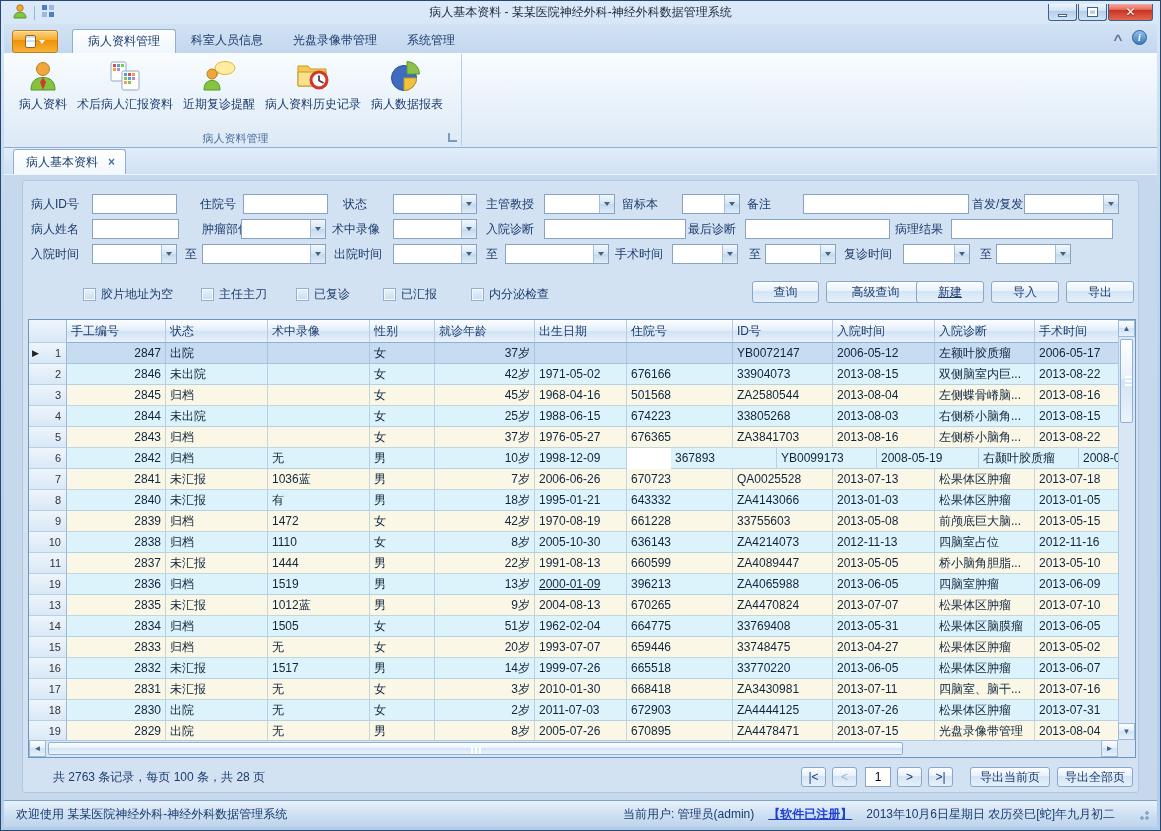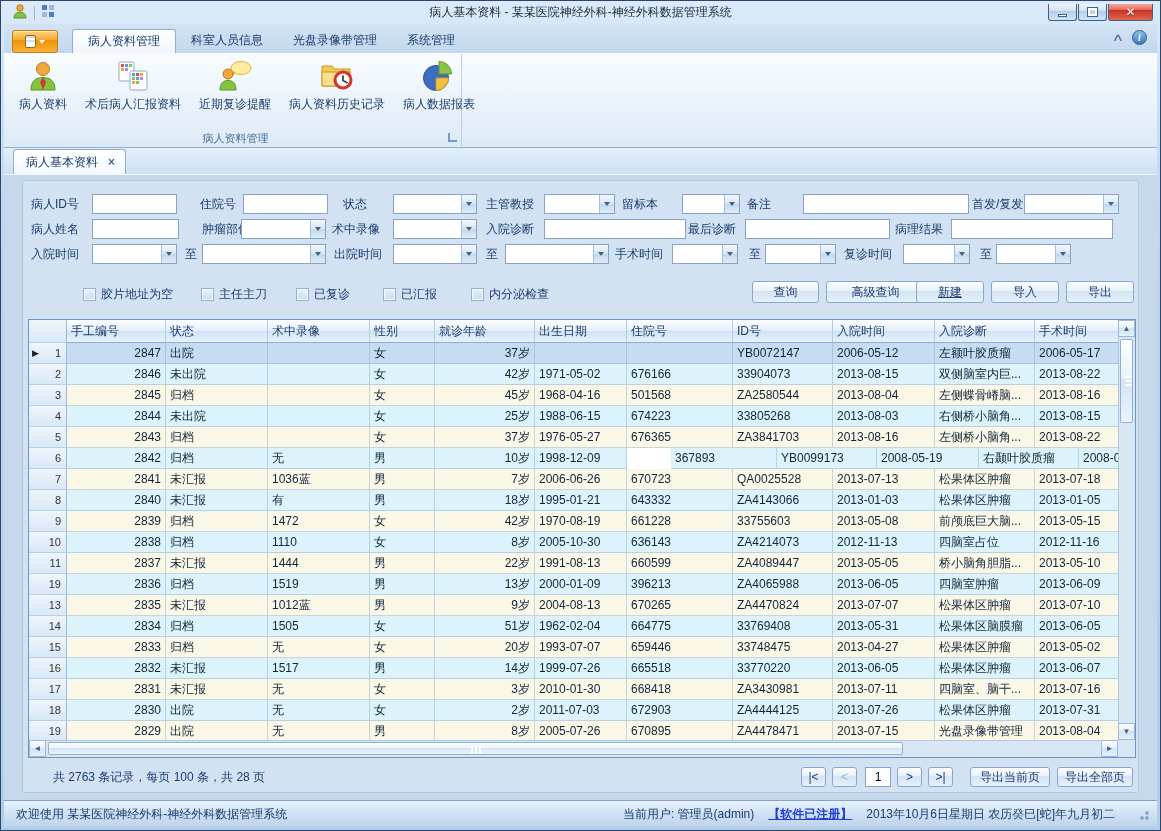--- a/index.html
+++ b/index.html
@@ -29,21 +29,21 @@
   .menu-arrow{width:0;height:0;border-left:3px solid transparent;border-right:3px solid transparent;border-top:4px solid #fff;}
   .rtab{height:24px;line-height:23px;padding:0 15px;font-size:12px;color:#1c3c6e;cursor:default;}
   .rtab.active{background:linear-gradient(#fdfeff,#f0f6fc);border:1px solid #8fb0d4;border-bottom:none;border-radius:3px 3px 0 0;}
   .tabrow-right{position:absolute;right:10px;top:6px;display:flex;align-items:center;gap:10px;}
   .collapse-btn{color:#58799f;font-size:11px;line-height:1;transform:scaleX(1.6);}
   .info-btn{width:15px;height:15px;border-radius:50%;background:linear-gradient(#8ec0ea,#3d79bc);border:1px solid #2a5d96;
     color:#fff;font-size:10px;font-weight:bold;font-style:italic;display:flex;align-items:center;justify-content:center;font-family:"Liberation Serif",serif;}
   
   .ribbon{height:95px;background:linear-gradient(#f9fcfe,#e9f2fa 55%,#dcE9f6);border-bottom:1px solid #8fb0d4;position:relative;}
   .rgroup{position:absolute;left:6px;top:1px;bottom:1px;width:452px;border-right:1px solid #b9cfe8;display:flex;flex-direction:column;}
-  .rbtns{flex:1;display:flex;align-items:flex-start;padding:2px 2px 0 4px;gap:8px;}
+  .rbtns{flex:1;display:flex;align-items:flex-start;padding:2px 2px 0 4px;}
   .rbtn{display:flex;flex-direction:column;align-items:center;padding:3px 5px;border-radius:3px;cursor:default;}
   .rbtn svg{display:block;margin-bottom:3px;}
   .rbtn-label{font-size:12px;color:#1c3c6e;white-space:nowrap;}
   .rgroup-footer{height:16px;display:flex;align-items:center;justify-content:center;position:relative;}
   .rgroup-label{font-size:11px;color:#4a6f9c;}
   .launcher{position:absolute;right:4px;top:3px;width:9px;height:9px;border-left:2px solid #7b9cc2;border-bottom:2px solid #7b9cc2;}
   
   .doctabs{height:27px;background:linear-gradient(#e2eefa,#cfe1f3);display:flex;align-items:flex-end;padding-left:9px;border-bottom:1px solid #eef5fc;}
   .doctab{height:25px;background:linear-gradient(#ffffff,#f2f8fd);border:1px solid #8fb0d4;border-bottom:none;border-radius:3px 3px 0 0;
     display:flex;align-items:center;gap:10px;padding:0 10px 0 12px;font-size:12px;color:#1c3c6e;}
@@ -438,21 +438,21 @@
             </div>
             <div class="grow row-cyan">
               <div class="grhd">
                 <span>19</span>
               </div>
               <div class="gcell r" style="width: 99px;">2836</div>
               <div class="gcell l" style="width: 102px;">归档</div>
               <div class="gcell l" style="width: 102px;">1519</div>
               <div class="gcell l" style="width: 65px;">男</div>
               <div class="gcell r" style="width: 100px;">13岁</div>
-              <div class="gcell l" style="width: 92px;">2000-01-09</div>
+              <div class="gcell l" style="width: 92px; text-decoration: underline;">2000-01-09</div>
               <div class="gcell l" style="width: 106px;">396213</div>
               <div class="gcell l" style="width: 100px;">ZA4065988</div>
               <div class="gcell l" style="width: 102px;">2013-06-05</div>
               <div class="gcell l" style="width: 100px;">四脑室肿瘤</div>
               <div class="gcell l" style="width: 85px;">2013-06-09</div>
             </div>
             <div class="grow row-cream">
               <div class="grhd">
                 <span>13</span>
               </div>

